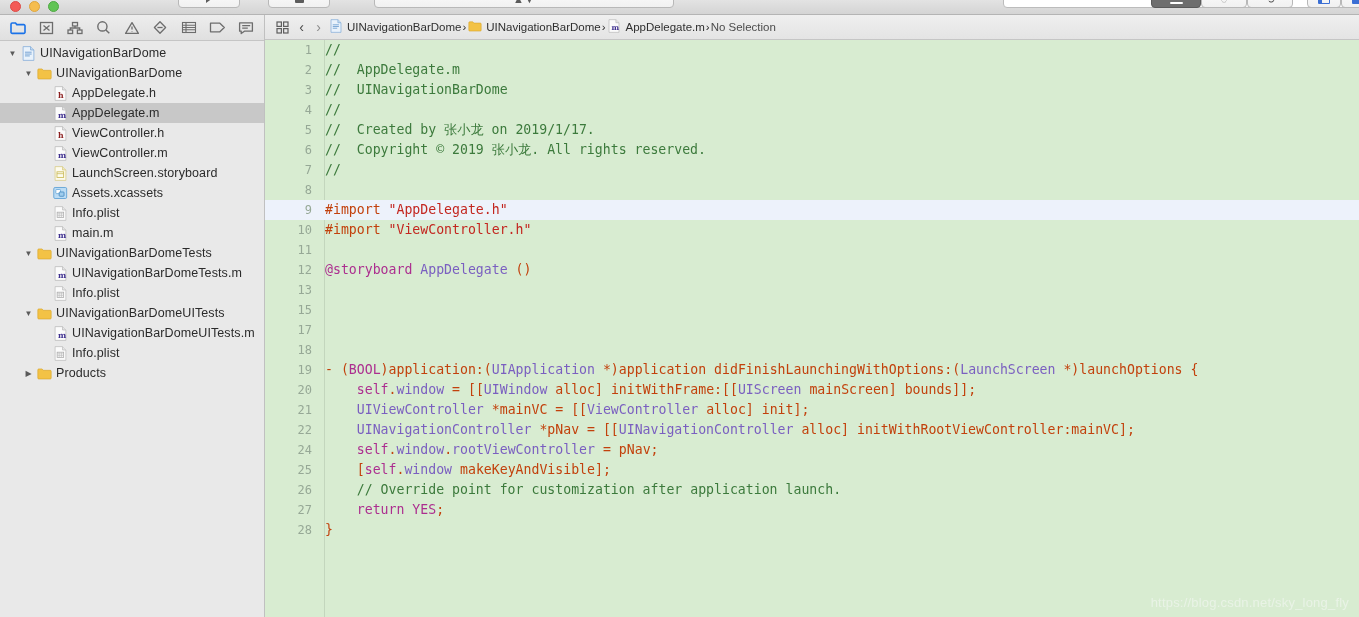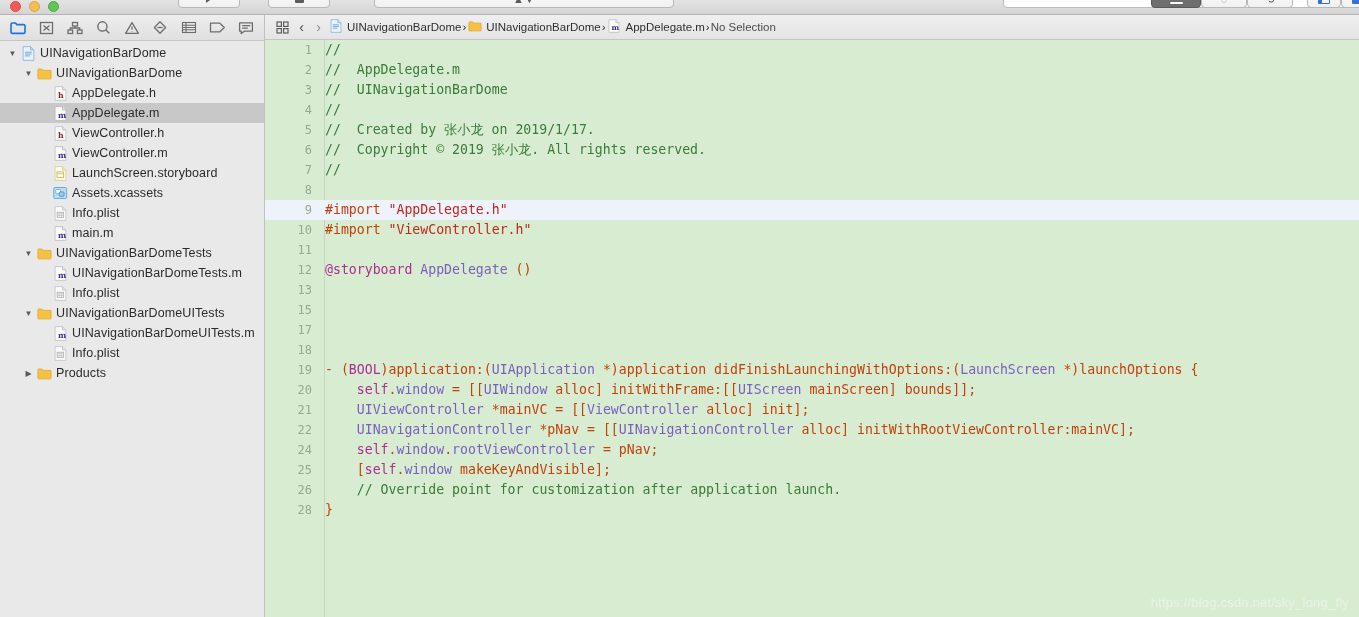--- a/index.html
+++ b/index.html
@@ -554,19 +554,20 @@
             <div class="cl"><span class="gut">15</span><span class="src"></span></div>
             <div class="cl"><span class="gut">17</span><span class="src"></span></div>
             <div class="cl"><span class="gut">18</span><span class="src"></span></div>
             <div class="cl"><span class="gut">19</span><span class="src"><span class="c-pln">- (</span><span class="c-key">BOOL</span><span class="c-pln">)application:(</span><span class="c-type">UIApplication</span><span class="c-pln"> *)application didFinishLaunchingWithOptions:(</span><span class="c-type">LaunchScreen</span><span class="c-pln"> *)launchOptions {</span></span></div>
             <div class="cl"><span class="gut">20</span><span class="src"><span class="c-pln">    </span><span class="c-key">self</span><span class="c-pln">.</span><span class="c-type">window</span><span class="c-pln"> = [[</span><span class="c-type">UIWindow</span><span class="c-pln"> alloc] initWithFrame:[[</span><span class="c-type">UIScreen</span><span class="c-pln"> mainScreen] bounds]];</span></span></div>
             <div class="cl"><span class="gut">21</span><span class="src"><span class="c-pln">    </span><span class="c-type">UIViewController</span><span class="c-pln"> *mainVC = [[</span><span class="c-type">ViewController</span><span class="c-pln"> alloc] init];</span></span></div>
             <div class="cl"><span class="gut">22</span><span class="src"><span class="c-pln">    </span><span class="c-type">UINavigationController</span><span class="c-pln"> *pNav = [[</span><span class="c-type">UINavigationController</span><span class="c-pln"> alloc] initWithRootViewController:mainVC];</span></span></div>
             <div class="cl"><span class="gut">24</span><span class="src"><span class="c-pln">    </span><span class="c-key">self</span><span class="c-pln">.</span><span class="c-type">window</span><span class="c-pln">.</span><span class="c-type">rootViewController</span><span class="c-pln"> = pNav;</span></span></div>
             <div class="cl"><span class="gut">25</span><span class="src"><span class="c-pln">    [</span><span class="c-key">self</span><span class="c-pln">.</span><span class="c-type">window</span><span class="c-pln"> makeKeyAndVisible];</span></span></div>
             <div class="cl"><span class="gut">26</span><span class="src"><span class="c-pln">    </span><span class="c-com">// Override point for customization after application launch.</span></span></div>
+            <div class="cl"><span class="gut">27</span><span class="src"><span class="c-pln">    </span><span class="c-key">return</span><span class="c-pln"> </span><span class="c-key">YES</span><span class="c-pln">;</span></span></div>
             <div class="cl"><span class="gut">28</span><span class="src"><span class="c-pln">}</span></span></div>
           </div>
         <div class="watermark">https://blog.csdn.net/sky_long_fly</div>
       </div>
     </div>
   </div>
 </div>
 
 </body></html>

